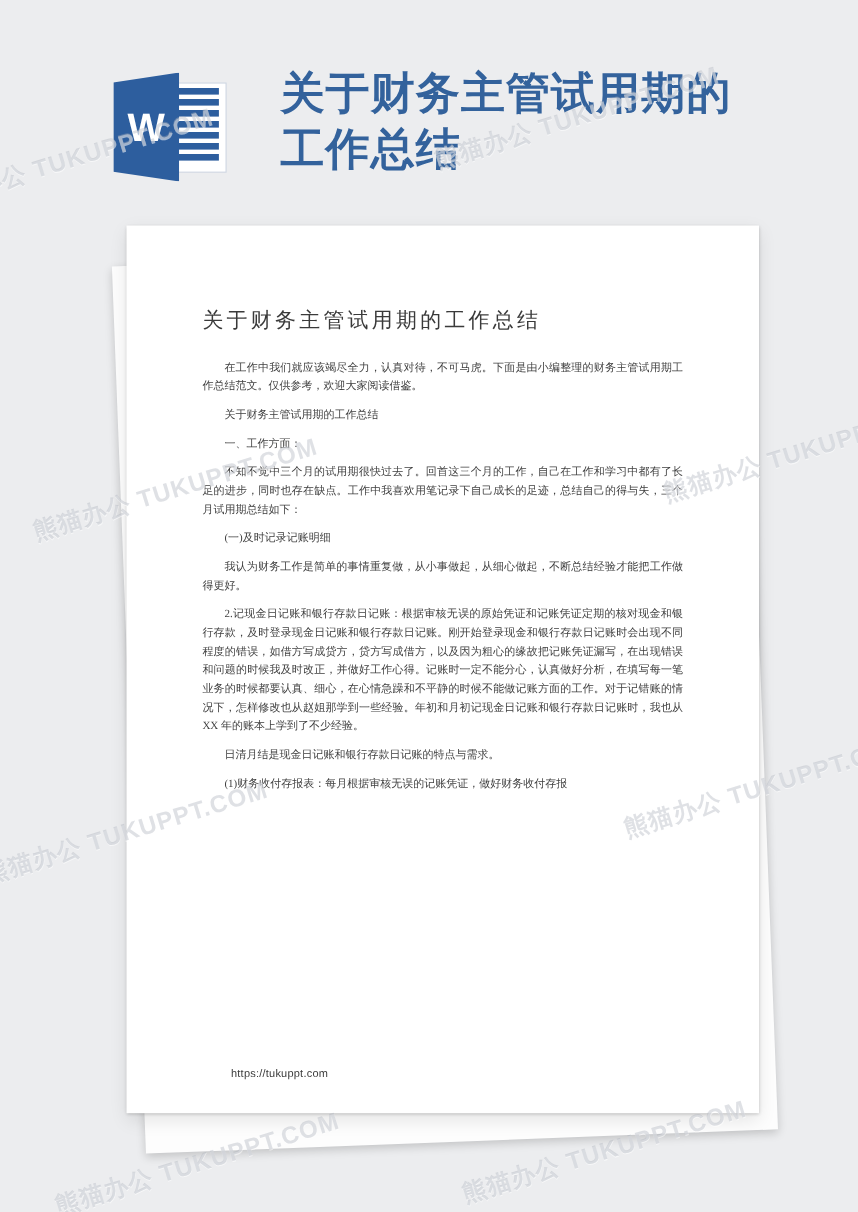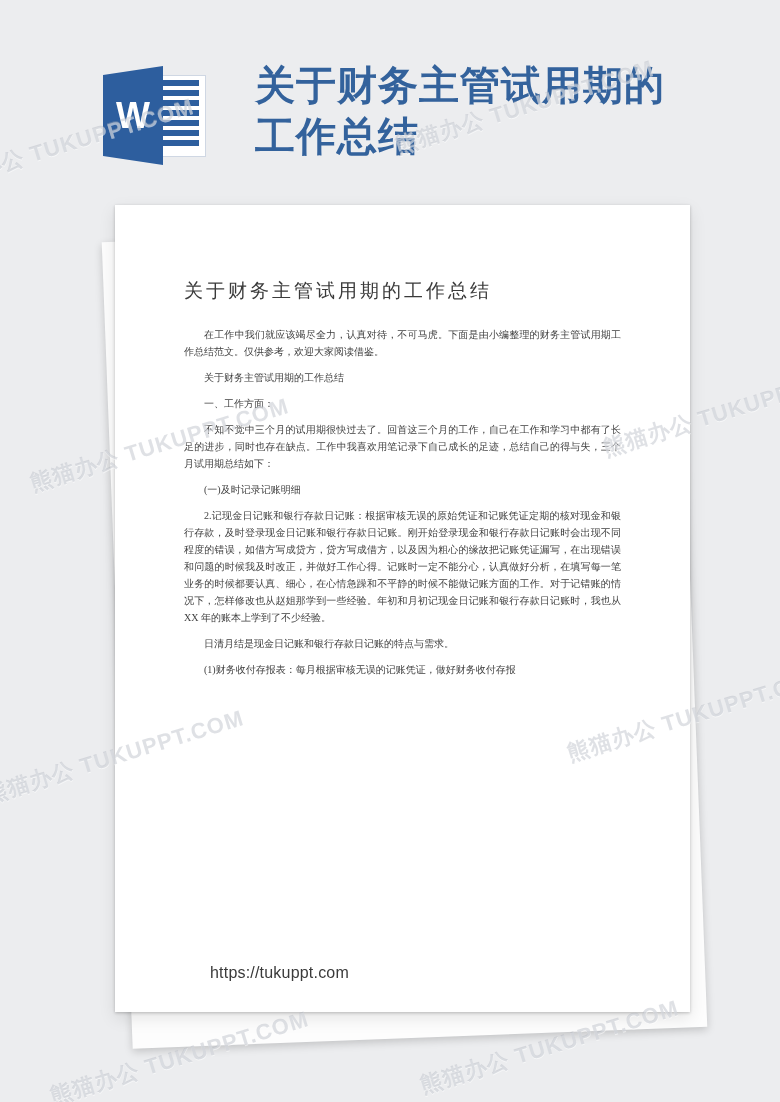--- a/index.html
+++ b/index.html
@@ -55,21 +55,21 @@
   }
   .doc-body p {
     margin:0 0 9px 0;
     font-size:10px; line-height:17px;
     text-indent:2em; text-align:justify;
     color:#3f3f3f;
   }
   .doc-footer {
     position:absolute; left:95px; bottom:30px;
     font-family:"Liberation Sans", sans-serif;
-    font-size:16px; color:#3a3a3a; letter-spacing:0.2px;
+    font-size:10px; color:#3a3a3a; letter-spacing:0.2px;
   }
 
   
   .wm-layer { position:absolute; left:0; top:0; width:780px; height:1102px; pointer-events:none; }
   .wm {
     position:absolute; white-space:nowrap;
     transform:rotate(-17deg);
     font-family:"Liberation Sans", sans-serif;
     font-weight:bold; font-size:22px; letter-spacing:1px;
     color:rgba(172,177,186,0.38);
@@ -109,20 +109,21 @@
   <div class="back-sheet"></div>
 
   <div class="doc-page">
     <h2 class="doc-title">关于财务主管试用期的工作总结</h2>
     <div class="doc-body">
         <p>在工作中我们就应该竭尽全力，认真对待，不可马虎。下面是由小编整理的财务主管试用期工作总结范文。仅供参考，欢迎大家阅读借鉴。</p>
         <p>关于财务主管试用期的工作总结</p>
         <p>一、工作方面：</p>
         <p>不知不觉中三个月的试用期很快过去了。回首这三个月的工作，自己在工作和学习中都有了长足的进步，同时也存在缺点。工作中我喜欢用笔记录下自己成长的足迹，总结自己的得与失，三个月试用期总结如下：</p>
         <p>(一)及时记录记账明细</p>
+        <p>我认为财务工作是简单的事情重复做，从小事做起，从细心做起，不断总结经验才能把工作做得更好。</p>
         <p>2.记现金日记账和银行存款日记账：根据审核无误的原始凭证和记账凭证定期的核对现金和银行存款，及时登录现金日记账和银行存款日记账。刚开始登录现金和银行存款日记账时会出现不同程度的错误，如借方写成贷方，贷方写成借方，以及因为粗心的缘故把记账凭证漏写，在出现错误和问题的时候我及时改正，并做好工作心得。记账时一定不能分心，认真做好分析，在填写每一笔业务的时候都要认真、细心，在心情急躁和不平静的时候不能做记账方面的工作。对于记错账的情况下，怎样修改也从赵姐那学到一些经验。年初和月初记现金日记账和银行存款日记账时，我也从 XX 年的账本上学到了不少经验。</p>
         <p>日清月结是现金日记账和银行存款日记账的特点与需求。</p>
         <p>(1)财务收付存报表：每月根据审核无误的记账凭证，做好财务收付存报</p>
       </div>
     <div class="doc-footer">https://tukuppt.com</div>
   </div>
 
   <div class="wm-layer">
     <span class="wm">熊猫办公 TUKUPPT.COM</span>
     <span class="wm">熊猫办公 TUKUPPT.COM</span>

